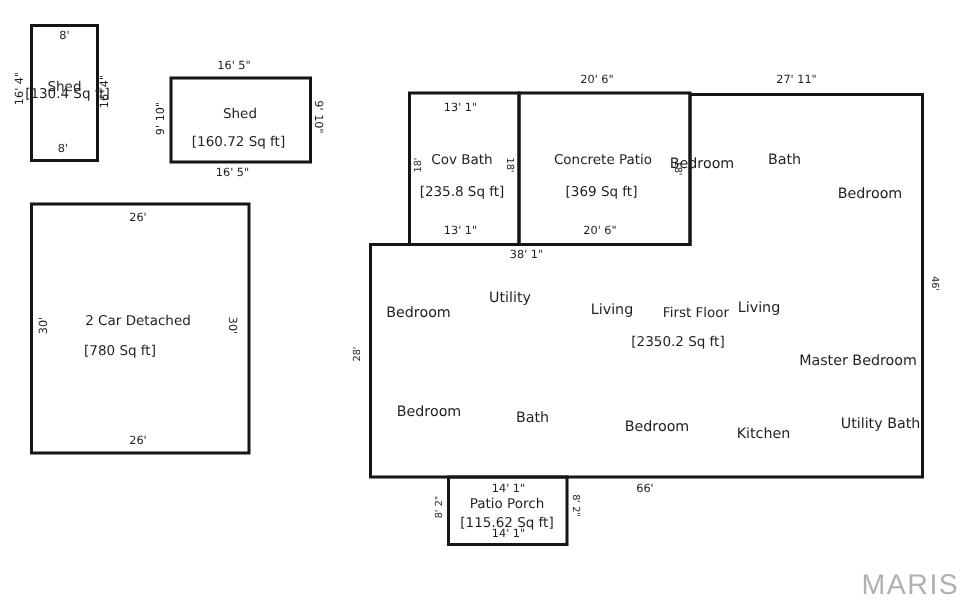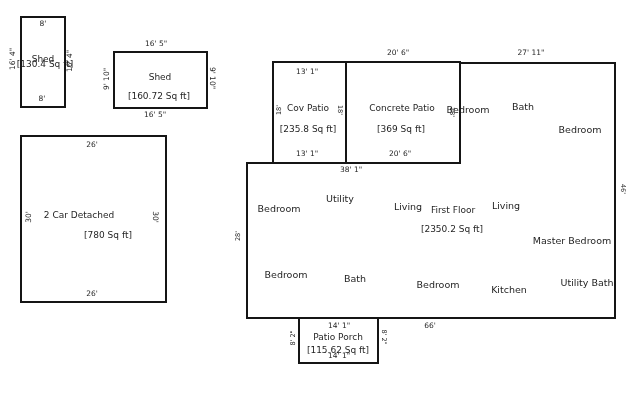--- a/index.html
+++ b/index.html
@@ -60,41 +60,41 @@
   <div class="lbl dim vl" style="left:13px;top:59px">16' 4"</div>
   <div class="lbl dim vl" style="left:70px;top:61px">16' 4"</div>
 
   <div class="lbl" style="left:160px;top:77px">Shed</div>
   <div class="lbl" style="left:159px;top:96px">[160.72 Sq ft]</div>
   <div class="lbl dim" style="left:156px;top:44px">16' 5"</div>
   <div class="lbl dim" style="left:155px;top:115px">16' 5"</div>
   <div class="lbl dim vl" style="left:107px;top:79px">9' 10"</div>
   <div class="lbl dim vr" style="left:212px;top:78px">9' 10"</div>
 
-  <div class="lbl" style="left:79px;top:215px">2 Car Detached</div>
-  <div class="lbl" style="left:108px;top:235px">[780 Sq ft]</div>
+  <div class="lbl" style="left:92px;top:215px">2 Car Detached</div>
+  <div class="lbl" style="left:80px;top:235px">[780 Sq ft]</div>
   <div class="lbl dim" style="left:92px;top:145px">26'</div>
   <div class="lbl dim" style="left:92px;top:294px">26'</div>
   <div class="lbl dim vl" style="left:29px;top:217px">30'</div>
   <div class="lbl dim vr" style="left:155px;top:217px">30'</div>
 
-  <div class="lbl" style="left:308px;top:108px">Cov Patio</div>
+  <div class="lbl" style="left:308px;top:108px">Cov Bath</div>
   <div class="lbl" style="left:308px;top:129px">[235.8 Sq ft]</div>
   <div class="lbl dim" style="left:307px;top:72px">13' 1"</div>
   <div class="lbl dim" style="left:307px;top:154px">13' 1"</div>
   <div class="lbl dim-sm vl" style="left:279px;top:110px">18'</div>
   <div class="lbl dim-sm vr" style="left:340px;top:110px">18'</div>
 
   <div class="lbl" style="left:402px;top:108px">Concrete Patio</div>
   <div class="lbl" style="left:401px;top:129px">[369 Sq ft]</div>
   <div class="lbl dim" style="left:398px;top:53px">20' 6"</div>
   <div class="lbl dim" style="left:400px;top:154px">20' 6"</div>
   <div class="lbl dim-sm vr" style="left:452px;top:112px">18'</div>
 
-  <div class="lbl" style="left:453px;top:210px">First Floor</div>
+  <div class="lbl" style="left:464px;top:210px">First Floor</div>
   <div class="lbl" style="left:452px;top:229px">[2350.2 Sq ft]</div>
   <div class="lbl dim" style="left:351px;top:170px">38' 1"</div>
   <div class="lbl dim" style="left:531px;top:53px">27' 11"</div>
   <div class="lbl dim-sm vl" style="left:238px;top:236px">28'</div>
   <div class="lbl dim-sm vr" style="left:623px;top:189px">46'</div>
   <div class="lbl dim" style="left:430px;top:326px">66'</div>
 
   <div class="lbl room" style="left:468px;top:110px">Bedroom</div>
   <div class="lbl room" style="left:523px;top:107px">Bath</div>
   <div class="lbl room" style="left:580px;top:130px">Bedroom</div>
@@ -109,14 +109,15 @@
   <div class="lbl room" style="left:509px;top:290px">Kitchen</div>
   <div class="lbl room" style="left:587px;top:283px">Utility Bath</div>
 
   <div class="lbl dim" style="left:339px;top:326px">14' 1"</div>
   <div class="lbl" style="left:338px;top:337px">Patio Porch</div>
   <div class="lbl" style="left:338px;top:350px">[115.62 Sq ft]</div>
   <div class="lbl dim" style="left:339px;top:356px">14' 1"</div>
   <div class="lbl dim-sm vl" style="left:293px;top:338px">8' 2"</div>
   <div class="lbl dim-sm vr" style="left:384px;top:337px">8' 2"</div>
 
+  <div class="watermark" style="left:607px;top:391px">MARIS</div>
 
 </div>
 
 </body></html>

